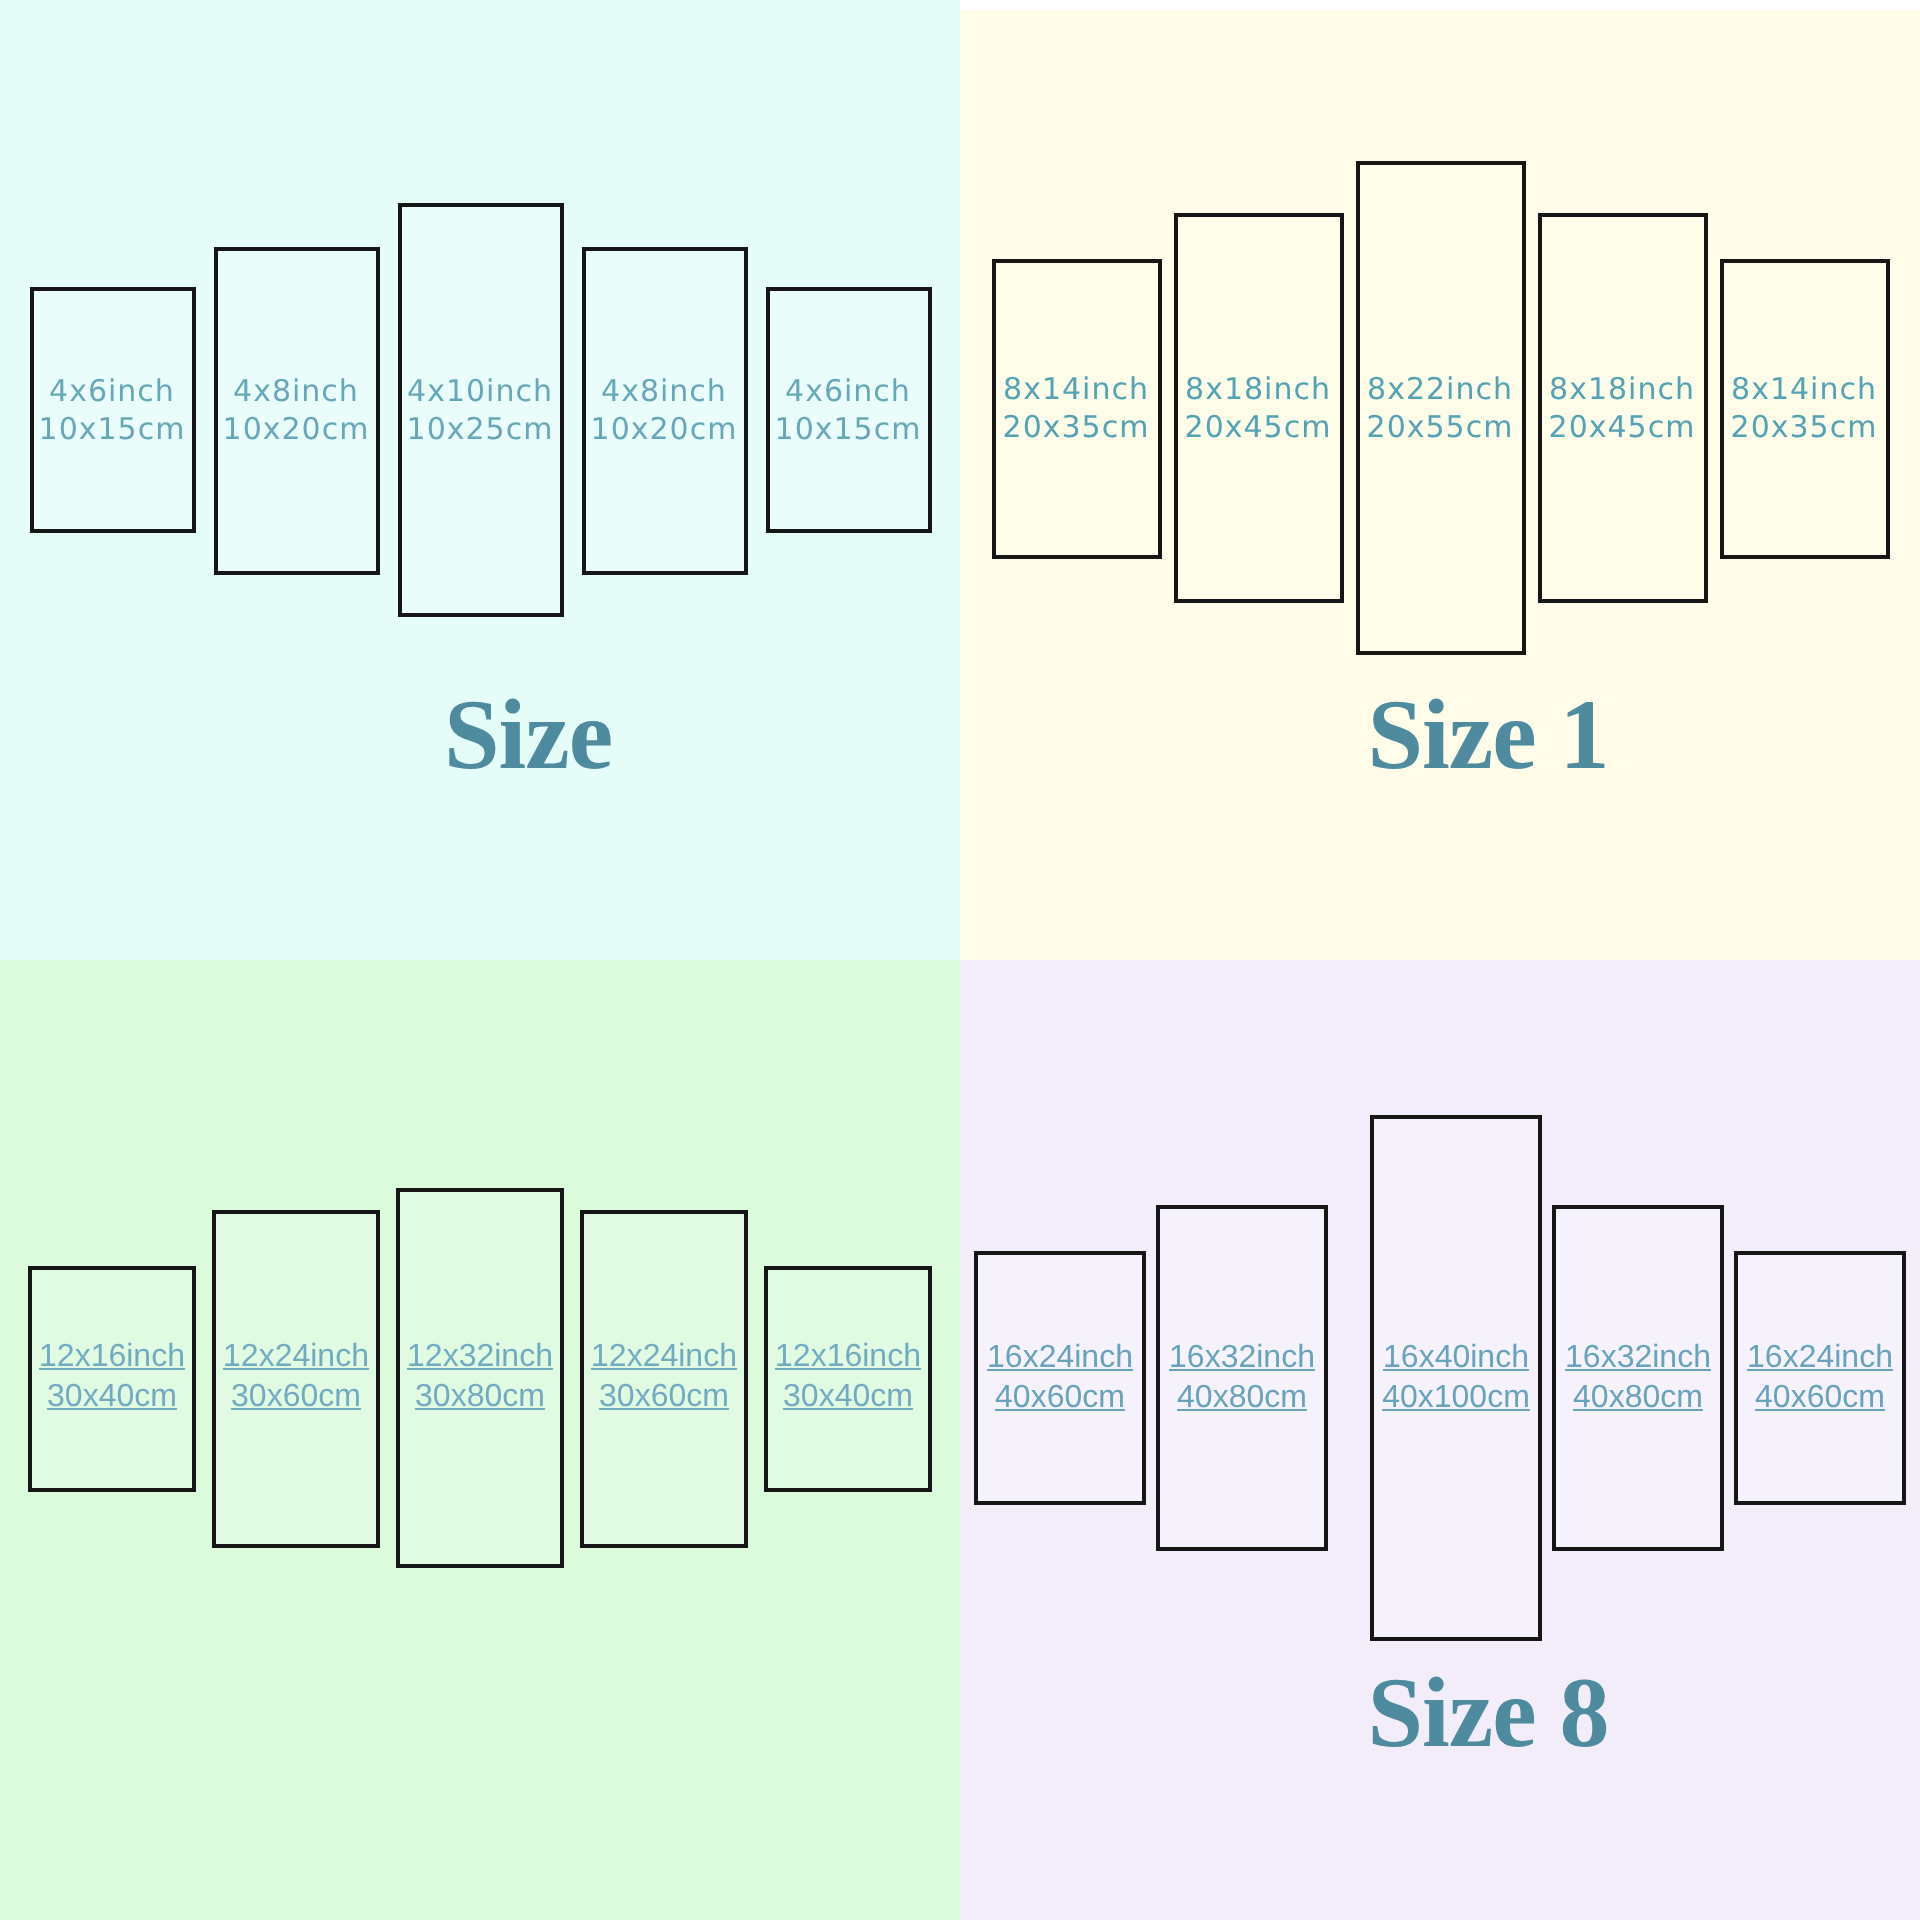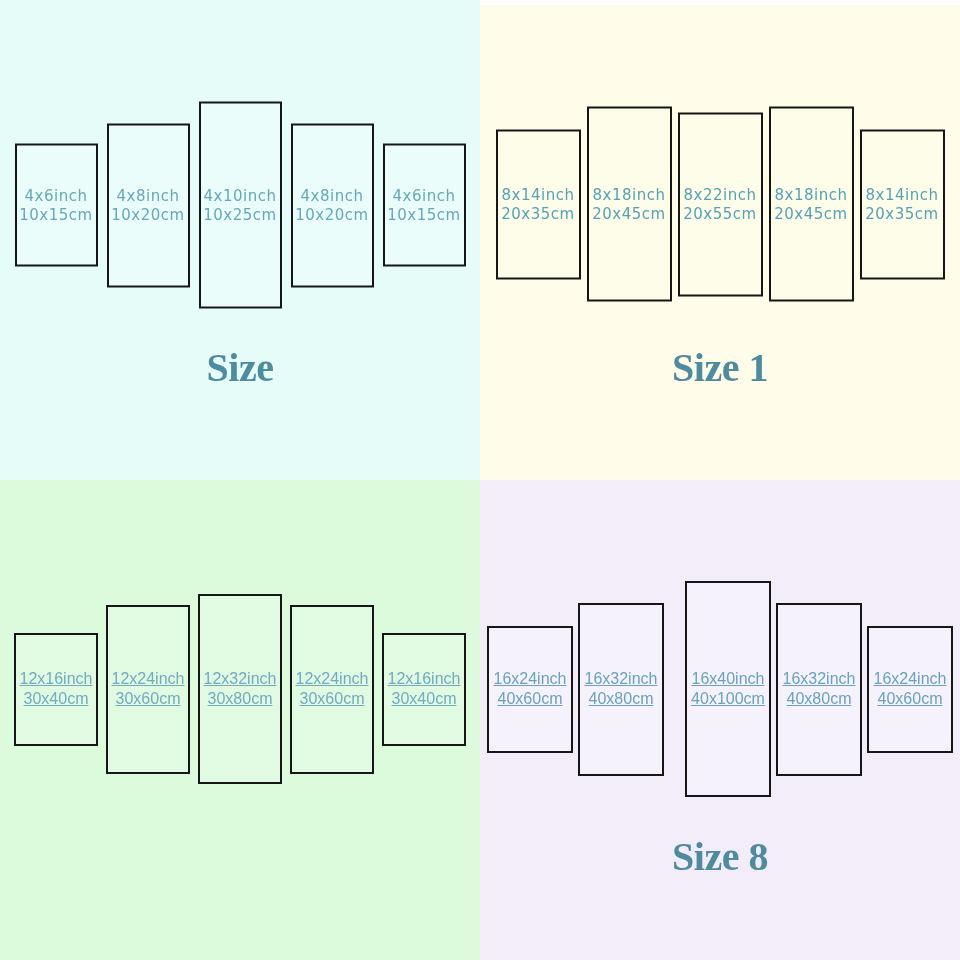--- a/index.html
+++ b/index.html
@@ -58,23 +58,24 @@
   .title {
     position: absolute;
     left: 0;
     width: 100%;
     top: var(--title-y);
     transform: translateY(-50%);
     margin: 0;
     text-align: center;
     font-family: "Liberation Serif", serif;
     font-weight: 700;
-    font-size: 40px;
+    font-size: 50px;
     letter-spacing: -0.5px;
     color: var(--title-color);
+    padding-left: 24px;
   }
   .edge-strip {
     position: absolute;
     top: 0; left: 0; right: 0;
     height: 5px;
     background: #ffffff;
   }
 </style>
 </head>
 <body>
@@ -111,21 +112,21 @@
     <div class="edge-strip"></div>
     <div class="panels">
         <div class="panel" style="height: 150px;">
           <span class="line">8x14inch</span>
           <span class="line">20x35cm</span>
         </div>
         <div class="panel" style="height: 195px;">
           <span class="line">8x18inch</span>
           <span class="line">20x45cm</span>
         </div>
-        <div class="panel" style="height: 184px;">
+        <div class="panel" style="height: 247px;">
           <span class="line">8x22inch</span>
           <span class="line">20x55cm</span>
         </div>
         <div class="panel" style="height: 195px;">
           <span class="line">8x18inch</span>
           <span class="line">20x45cm</span>
         </div>
         <div class="panel" style="height: 150px;">
           <span class="line">8x14inch</span>
           <span class="line">20x35cm</span>
@@ -162,21 +163,21 @@
   <section class="quadrant q-bottom" style="--bg: #f2edf8; --panel-bg: #f6f2fb; --label: #68a2bd; --title-color: #4e8b9f; --border: #161616; --pw: 86px; --gap: 5px; --panels-y: 209px; --title-y: 376px;">
     <div class="panels">
         <div class="panel" style="height: 127px;">
           <span class="line">16x24inch</span>
           <span class="line">40x60cm</span>
         </div>
         <div class="panel" style="height: 173px;">
           <span class="line">16x32inch</span>
           <span class="line">40x80cm</span>
         </div>
-        <div class="panel" style="height: 216px; margin-left: 16px;">
+        <div class="panel" style="height: 263px; margin-left: 16px;">
           <span class="line">16x40inch</span>
           <span class="line">40x100cm</span>
         </div>
         <div class="panel" style="height: 173px;">
           <span class="line">16x32inch</span>
           <span class="line">40x80cm</span>
         </div>
         <div class="panel" style="height: 127px;">
           <span class="line">16x24inch</span>
           <span class="line">40x60cm</span>

